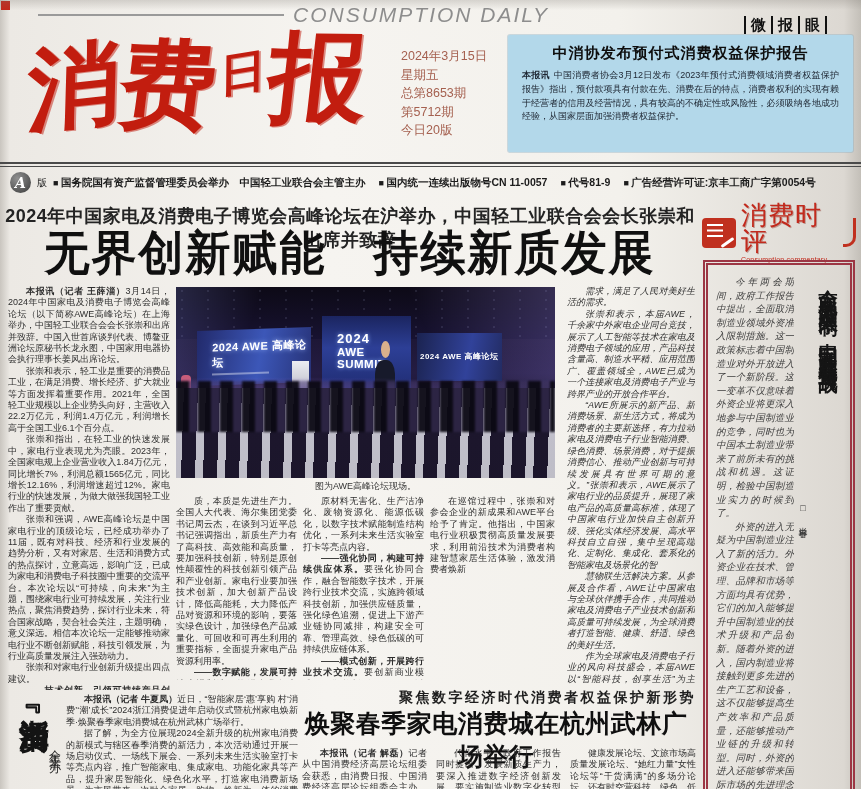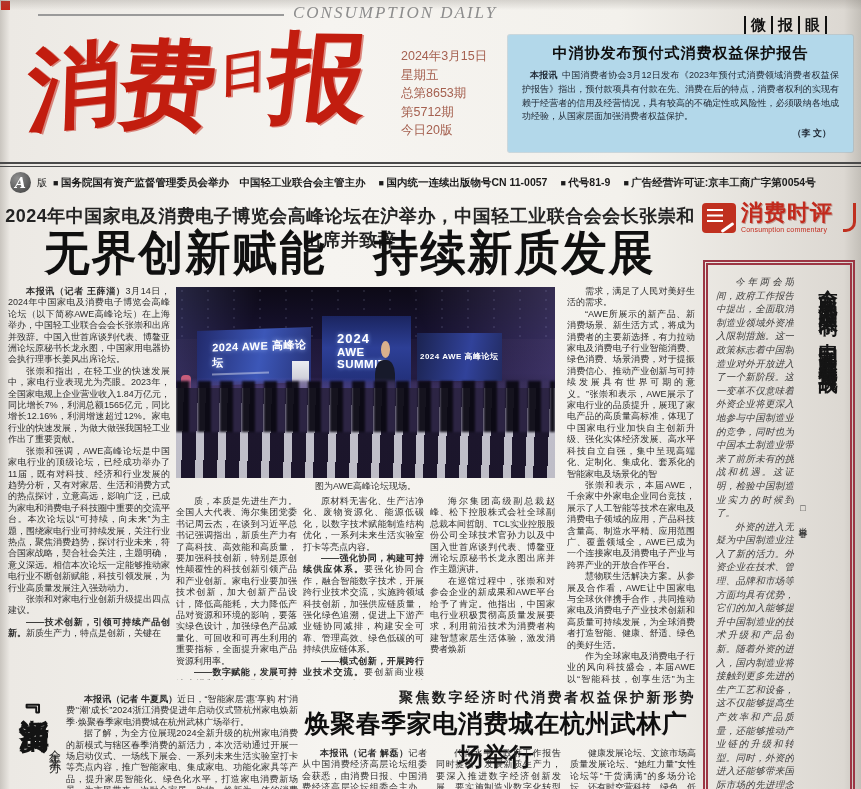--- a/index.html
+++ b/index.html
@@ -7,42 +7,42 @@
     font-family:"Liberation Sans","DejaVu Sans",sans-serif;color:#222;
     background:linear-gradient(90deg,#c9c5bf 0,#ece9e4 10px,#f6f4f0 38%,#f3f1ec 72%,#dcd8d2 98%,#c3bfb8 100%);}
   .page::after{content:"";position:absolute;left:0;top:0;width:100%;height:10px;
     background:linear-gradient(180deg,rgba(120,115,108,.25),transparent);pointer-events:none;}
   p{margin:0;}
   b{font-weight:bold;}
 
   
   .corner-mark{position:absolute;left:1px;top:1px;width:9px;height:9px;background:#c3271b;}
   .top-rule{position:absolute;left:38px;top:14px;width:246px;height:2px;background:#9a9a9a;}
-  .top-eng{position:absolute;left:293px;top:3px;font-size:17px;font-style:italic;color:#8d8d8d;
-    letter-spacing:2px;font-family:Liberation Serif, serif;}
+  .top-eng{position:absolute;left:293px;top:3px;font-size:21px;font-style:italic;color:#8d8d8d;
+    letter-spacing:2px;font-family:Liberation Sans, sans-serif;}
   .weibaoyan{position:absolute;left:744px;top:16px;display:flex;font-weight:bold;font-size:15px;color:#111;}
   .weibaoyan span{border-left:2px solid #111;padding:0 5px;line-height:18px;}
   .weibaoyan span:last-child{border-right:2px solid #111;}
 
   .masthead{position:absolute;left:28px;top:18px;width:385px;white-space:nowrap;
     font-family:"DejaVu Serif",serif;font-weight:bold;color:#c21d0f;font-size:92px;line-height:1.25;
     transform:rotate(-1.5deg);text-shadow:2px 1px 0 rgba(194,29,15,.5);}
   .masthead span{display:inline-block;transform:skewX(-6deg);}
   .masthead span:nth-child(1){transform:skewX(-8deg) rotate(-5deg);}
   .masthead span:nth-child(2){font-size:1.05em;transform:skewX(-6deg) rotate(3deg) translateY(3px);}
   .masthead span:nth-child(3){font-size:.5em;vertical-align:.55em;margin:0 3px;transform:skewX(-10deg) rotate(-8deg);}
   .masthead span:nth-child(4){font-size:1.07em;transform:skewX(-6deg) rotate(2deg);}
 
   .date-block{position:absolute;left:401px;top:47px;font-size:12.5px;color:#a5604f;line-height:18.5px;}
 
   .notice{position:absolute;left:508px;top:35px;width:345px;height:117px;background:#b3d8ea;
     border-radius:2px;padding:9px 14px 5px;box-sizing:border-box;box-shadow:0 0 0 1px rgba(140,175,195,.4);}
   .notice-title{text-align:center;font-weight:bold;font-size:15px;color:#0e0e0e;letter-spacing:1px;margin-bottom:6px;}
   .notice-body{font-size:9px;line-height:13.8px;text-align:justify;color:#1d2531;}
-  .notice-body b{margin-right:4px;margin-left:8px;}
+  .notice-body b{margin-right:4px;}
   .notice-byline{text-align:right;font-size:9px;font-weight:bold;color:#1d2531;margin-top:3px;padding-right:8px;}
 
   .rule-double{position:absolute;left:0;top:162px;width:861px;height:5px;
     border-top:2px solid #4a4a4a;border-bottom:1px solid #4a4a4a;box-sizing:border-box;}
   .info-bar{position:absolute;left:10px;top:172px;width:848px;display:flex;align-items:center;gap:6px;
     font-size:10.5px;font-weight:bold;color:#1c1c1c;white-space:nowrap;overflow:hidden;}
   .badge{display:inline-flex;flex:0 0 auto;width:21px;height:21px;border-radius:50%;
     background:radial-gradient(circle at 35% 30%,#909090,#3a3a3a);color:#fff;font-style:italic;
     font-weight:bold;font-size:14px;align-items:center;justify-content:center;font-family:"DejaVu Serif",serif;}
   .ban{font-weight:normal;font-size:10px;}
@@ -54,21 +54,21 @@
     font-size:18px;font-weight:bold;color:#242424;letter-spacing:.5px;}
   .headline{position:absolute;left:0;top:223px;width:700px;margin:0;text-align:center;
     font-size:45px;font-weight:900;color:#101010;letter-spacing:2px;transform:scaleY(1.05);}
 
   .col{position:absolute;font-size:9px;line-height:11.4px;text-align:justify;color:#2e2e2e;overflow:hidden;}
   .col p{text-indent:2em;}
   .col1{left:8px;top:286px;width:162px;height:404px;}
   .col2{left:176px;top:496px;width:121px;height:184px;}
   .col3{left:303px;top:496px;width:121px;height:184px;}
   .col4{left:430px;top:496px;width:125px;height:184px;}
-  .col5{left:567px;top:286px;width:128px;height:398px;}
+  .col5{left:567px;top:286px;width:128px;height:398px;font-style:italic;}
 
   
   .photo{position:absolute;left:176px;top:287px;width:379px;height:191px;overflow:hidden;
     background:linear-gradient(180deg,#120e1d 0%,#1a1430 18%,#241c42 45%,#1b1530 62%,#110d1c 100%);}
   .ceiling{position:absolute;left:0;top:0;width:100%;height:27%;opacity:.9;
     background:radial-gradient(circle 1.2px at 6px 4px,rgba(205,210,255,.85) 40%,transparent 62%) 0 0/26px 9px repeat,
     linear-gradient(180deg,#0d0a16,#171231);}
   .beam-l{position:absolute;left:-18px;top:-8px;width:130px;height:150px;transform:rotate(-8deg);
     background:linear-gradient(115deg,rgba(150,160,255,.25),transparent 60%);}
   .beam-r{position:absolute;right:-12px;top:-6px;width:170px;height:175px;
@@ -121,21 +121,21 @@
   .fcol p{text-indent:2em;}
   .f1{left:302px;}.f2{left:436px;}.f3{left:570px;width:126px;}
 
   
   .comm-header{position:absolute;left:702px;top:202px;width:154px;display:flex;align-items:center;gap:5px;}
   .comm-icon{position:relative;flex:0 0 auto;width:34px;height:30px;background:#c0301f;border-radius:4px;}
   .comm-icon::before{content:"";position:absolute;left:5px;top:6px;width:16px;height:2.5px;background:#fff;
     box-shadow:0 5.5px 0 #fff,0 11px 0 #fff;}
   .comm-icon::after{content:"";position:absolute;right:1px;bottom:4px;width:15px;height:3px;background:#fff;
     transform:rotate(-35deg);border-radius:2px;}
-  .comm-title{font-size:22px;font-weight:700;color:#c22a1d;letter-spacing:1px;line-height:1;
+  .comm-title{font-size:26px;font-weight:400;color:#c22a1d;letter-spacing:1px;line-height:1;
     text-shadow:1px 1px 0 rgba(120,20,10,.35);}
   .comm-sub{font-size:7px;color:#c22a1d;margin-top:2px;letter-spacing:.2px;}
   .comm-flourish{flex:0 0 auto;width:10px;height:26px;border-right:3px solid #c0301f;border-bottom:3px solid #c0301f;
     border-radius:0 0 10px 0;margin-left:auto;}
   .comm-frame{position:absolute;left:703px;top:260px;width:152px;height:560px;box-sizing:border-box;
     border:5px double #9c3644;display:flex;flex-direction:row;padding:10px 3px 10px 8px;gap:2px;}
   .comm-body{width:88px;overflow:hidden;font-family:"DejaVu Serif",serif;font-style:italic;
     font-size:9.5px;line-height:13.6px;color:#3d3d3d;text-align:justify;}
   .comm-body p{text-indent:2em;}
   .comm-author{flex:0 0 auto;writing-mode:vertical-rl;font-size:9px;color:#333;width:13px;padding-top:228px;letter-spacing:2px;}
@@ -160,35 +160,35 @@
       <p>2024年3月15日</p>
       <p>星期五</p>
       <p>总第8653期</p>
       <p>第5712期</p>
       <p>今日20版</p>
     </div>
 
   <div class="notice">
     <div class="notice-title">中消协发布预付式消费权益保护报告</div>
     <p class="notice-body"><b>本报讯</b><span>中国消费者协会3月12日发布《2023年预付式消费领域消费者权益保护报告》指出，预付款项具有付款在先、消费在后的特点，消费者权利的实现有赖于经营者的信用及经营情况，具有较高的不确定性或风险性，必须吸纳各地成功经验，从国家层面加强消费者权益保护。</span></p>
-    <div class="notice-byline">（李 文）</div>
   </div>
 
   <div class="rule-double"></div>
   <div class="info-bar">
     <span class="badge">A</span>
     <span class="ban">版</span>
     <span class="bar-items"><span>国务院国有资产监督管理委员会举办　中国轻工业联合会主管主办</span><span>国内统一连续出版物号CN 11-0057</span><span>代号81-9</span><span>广告经营许可证:京丰工商广字第0054号</span></span>
   </div>
 
   <div class="kicker">2024年中国家电及消费电子博览会高峰论坛在沪举办，中国轻工业联合会会长张崇和出席并致辞</div>
   <h1 class="headline">无界创新赋能　持续新质发展</h1>
 
   <div class="col col1">
       <p><b>本报讯（记者 王薛淄）</b>3月14日，2024年中国家电及消费电子博览会高峰论坛（以下简称AWE高峰论坛）在上海举办，中国轻工业联合会会长张崇和出席并致辞。中国入世首席谈判代表、博鳌亚洲论坛原秘书长龙永图，中国家用电器协会执行理事长姜风出席论坛。</p>
+      <p>张崇和表示，轻工业是重要的消费品工业，在满足消费、增长经济、扩大就业等方面发挥着重要作用。2021年，全国轻工业规模以上企业势头向好，主营收入22.2万亿元，利润1.4万亿元，利润增长高于全国工业6.1个百分点。</p>
       <p>张崇和指出，在轻工业的快速发展中，家电行业表现尤为亮眼。2023年，全国家电规上企业营业收入1.84万亿元，同比增长7%，利润总额1565亿元，同比增长12.16%，利润增速超过12%。家电行业的快速发展，为做大做强我国轻工业作出了重要贡献。</p>
       <p>张崇和强调，AWE高峰论坛是中国家电行业的顶级论坛，已经成功举办了11届，既有对科技、经济和行业发展的趋势分析，又有对家居、生活和消费方式的热点探讨，立意高远，影响广泛，已成为家电和消费电子科技圈中重要的交流平台。本次论坛以“可持续，向未来”为主题，围绕家电行业可持续发展，关注行业热点，聚焦消费趋势，探讨行业未来，符合国家战略，契合社会关注，主题明确，意义深远。相信本次论坛一定能够推动家电行业不断创新赋能，科技引领发展，为行业高质量发展注入强劲动力。</p>
       <p>张崇和对家电行业创新升级提出四点建议。</p>
       <p><b>——技术创新，引领可持续产品创新。</b>新质生产力，特点是创新，关键在</p>
     </div>
 
   <div class="photo">
     <div class="ceiling"></div>
     <div class="beam-l"></div>
     <div class="beam-r"></div>
@@ -215,27 +215,26 @@
   <div class="col col2">
       <p>质，本质是先进生产力。全国人大代表、海尔集团党委书记周云杰，在谈到习近平总书记强调指出，新质生产力有了高科技、高效能和高质量，要加强科技创新，特别是原创性颠覆性的科技创新引领产品和产业创新。家电行业要加强技术创新，加大创新产品设计，降低高能耗，大力降低产品对资源和环境的影响，要落实绿色设计，加强绿色产品减量化、可回收和可再生利用的重要指标，全面提升家电产品资源利用率。</p>
       <p><b>——数字赋能，发展可持续先进制造。</b>推进产品数字化、智能化和绿色深度融合，加强工艺创新，实施流程再造，完善可持续制造体系，以数字化生产各环节提质增效，要追求</p>
     </div>
   <div class="col col3">
       <p>原材料无害化、生产洁净化、废物资源化、能源低碳化，以数字技术赋能制造结构优化，一系列未来生活实验室打卡等亮点内容。</p>
       <p><b>——强化协同，构建可持续供应体系。</b>要强化协同合作，融合智能数字技术，开展跨行业技术交流，实施跨领域科技创新，加强供应链质量，强化绿色追溯，促进上下游产业链协同减排，构建安全可靠、管理高效、绿色低碳的可持续供应链体系。</p>
       <p><b>——模式创新，开展跨行业技术交流。</b>要创新商业模式，强化“焕新+创收”，开展以旧换新，要创新物联网技术，升级服务体系，融合智能化技术，降低家电使用门槛成本，鼓励消费者选择更加节能环保、绿色低碳的产品，促进家电产品的可持续绿色消费。</p>
     </div>
   <div class="col col4">
-      <p>海尔集团高级副总裁赵峰、松下控股株式会社全球副总裁本间哲朗、TCL实业控股股份公司全球技术官孙力以及中国入世首席谈判代表、博鳌亚洲论坛原秘书长龙永图出席并作主题演讲。</p>
       <p>在巡馆过程中，张崇和对参会企业的新成果和AWE平台给予了肯定。他指出，中国家电行业积极贯彻高质量发展要求，利用前沿技术为消费者构建智慧家居生活体验，激发消费者焕新</p>
     </div>
   <div class="col col5">
       <p>需求，满足了人民对美好生活的需求。</p>
+      <p>张崇和表示，本届AWE，千余家中外家电企业同台竞技，展示了人工智能等技术在家电及消费电子领域的应用，产品科技含量高、制造水平精、应用范围广、覆盖领域全，AWE已成为一个连接家电及消费电子产业与跨界产业的开放合作平台。</p>
       <p>“AWE所展示的新产品、新消费场景、新生活方式，将成为消费者的主要新选择，有力拉动家电及消费电子行业智能消费、绿色消费、场景消费，对于提振消费信心、推动产业创新与可持续发展具有世界可期的意义。”张崇和表示，AWE展示了家电行业的品质提升，展现了家电产品的高质量高标准，体现了中国家电行业加快自主创新升级、强化实体经济发展、高水平科技自立自强，集中呈现高端化、定制化、集成化、套系化的智能家电及场景化的智</p>
-      <p>张崇和表示，本届AWE，千余家中外家电企业同台竞技，展示了人工智能等技术在家电及消费电子领域的应用，产品科技含量高、制造水平精、应用范围广、覆盖领域全，AWE已成为一个连接家电及消费电子产业与跨界产业的开放合作平台。</p>
       <p>慧物联生活解决方案。从参展及合作看，AWE让中国家电与全球伙伴携手合作，共同推动家电及消费电子产业技术创新和高质量可持续发展，为全球消费者打造智能、健康、舒适、绿色的美好生活。</p>
       <p>作为全球家电及消费电子行业的风向科技盛会，本届AWE以“智能科技，创享生活”为主题，规模达到13个展馆，吸引了千余家全球领先的家电及消费电子企业参展，参展企业将在AWE期间举办近百场精彩纷呈的新产品、新技术、新战略发布会，全面展示家电及消费电子行业的最新创新成果，呈现人工智能新时代的智慧生活方式，为全球消费者描绘出一幅更加令人向往的场景化智慧生活美好蓝图。</p>
     </div>
 
   <div class="zj-head">『浙江消费</div>
   <div class="zj-sub">全年举办</div>
   <div class="zj-body">
       <p><b>本报讯（记者 牛夏凤）</b>近日，“智能家居‘惠’享购 村‘消费’‘潮’成长”2024浙江消费促进年启动仪式暨杭州家电焕新季·焕聚春季家电消费城在杭州武林广场举行。</p>
       <p>据了解，为全方位展现2024全新升级的杭州家电消费的新模式与辖区春季消费的新活力，本次活动通过开展一场启动仪式、一场线下展会、一系列未来生活实验室打卡等亮点内容，推广智能家电、集成家电、功能化家具等产品，提升家居智能化、绿色化水平，打造家电消费新场景，为市民带来一次融合家居、购物、焕新为一体的消费新体验。</p>
     </div>

